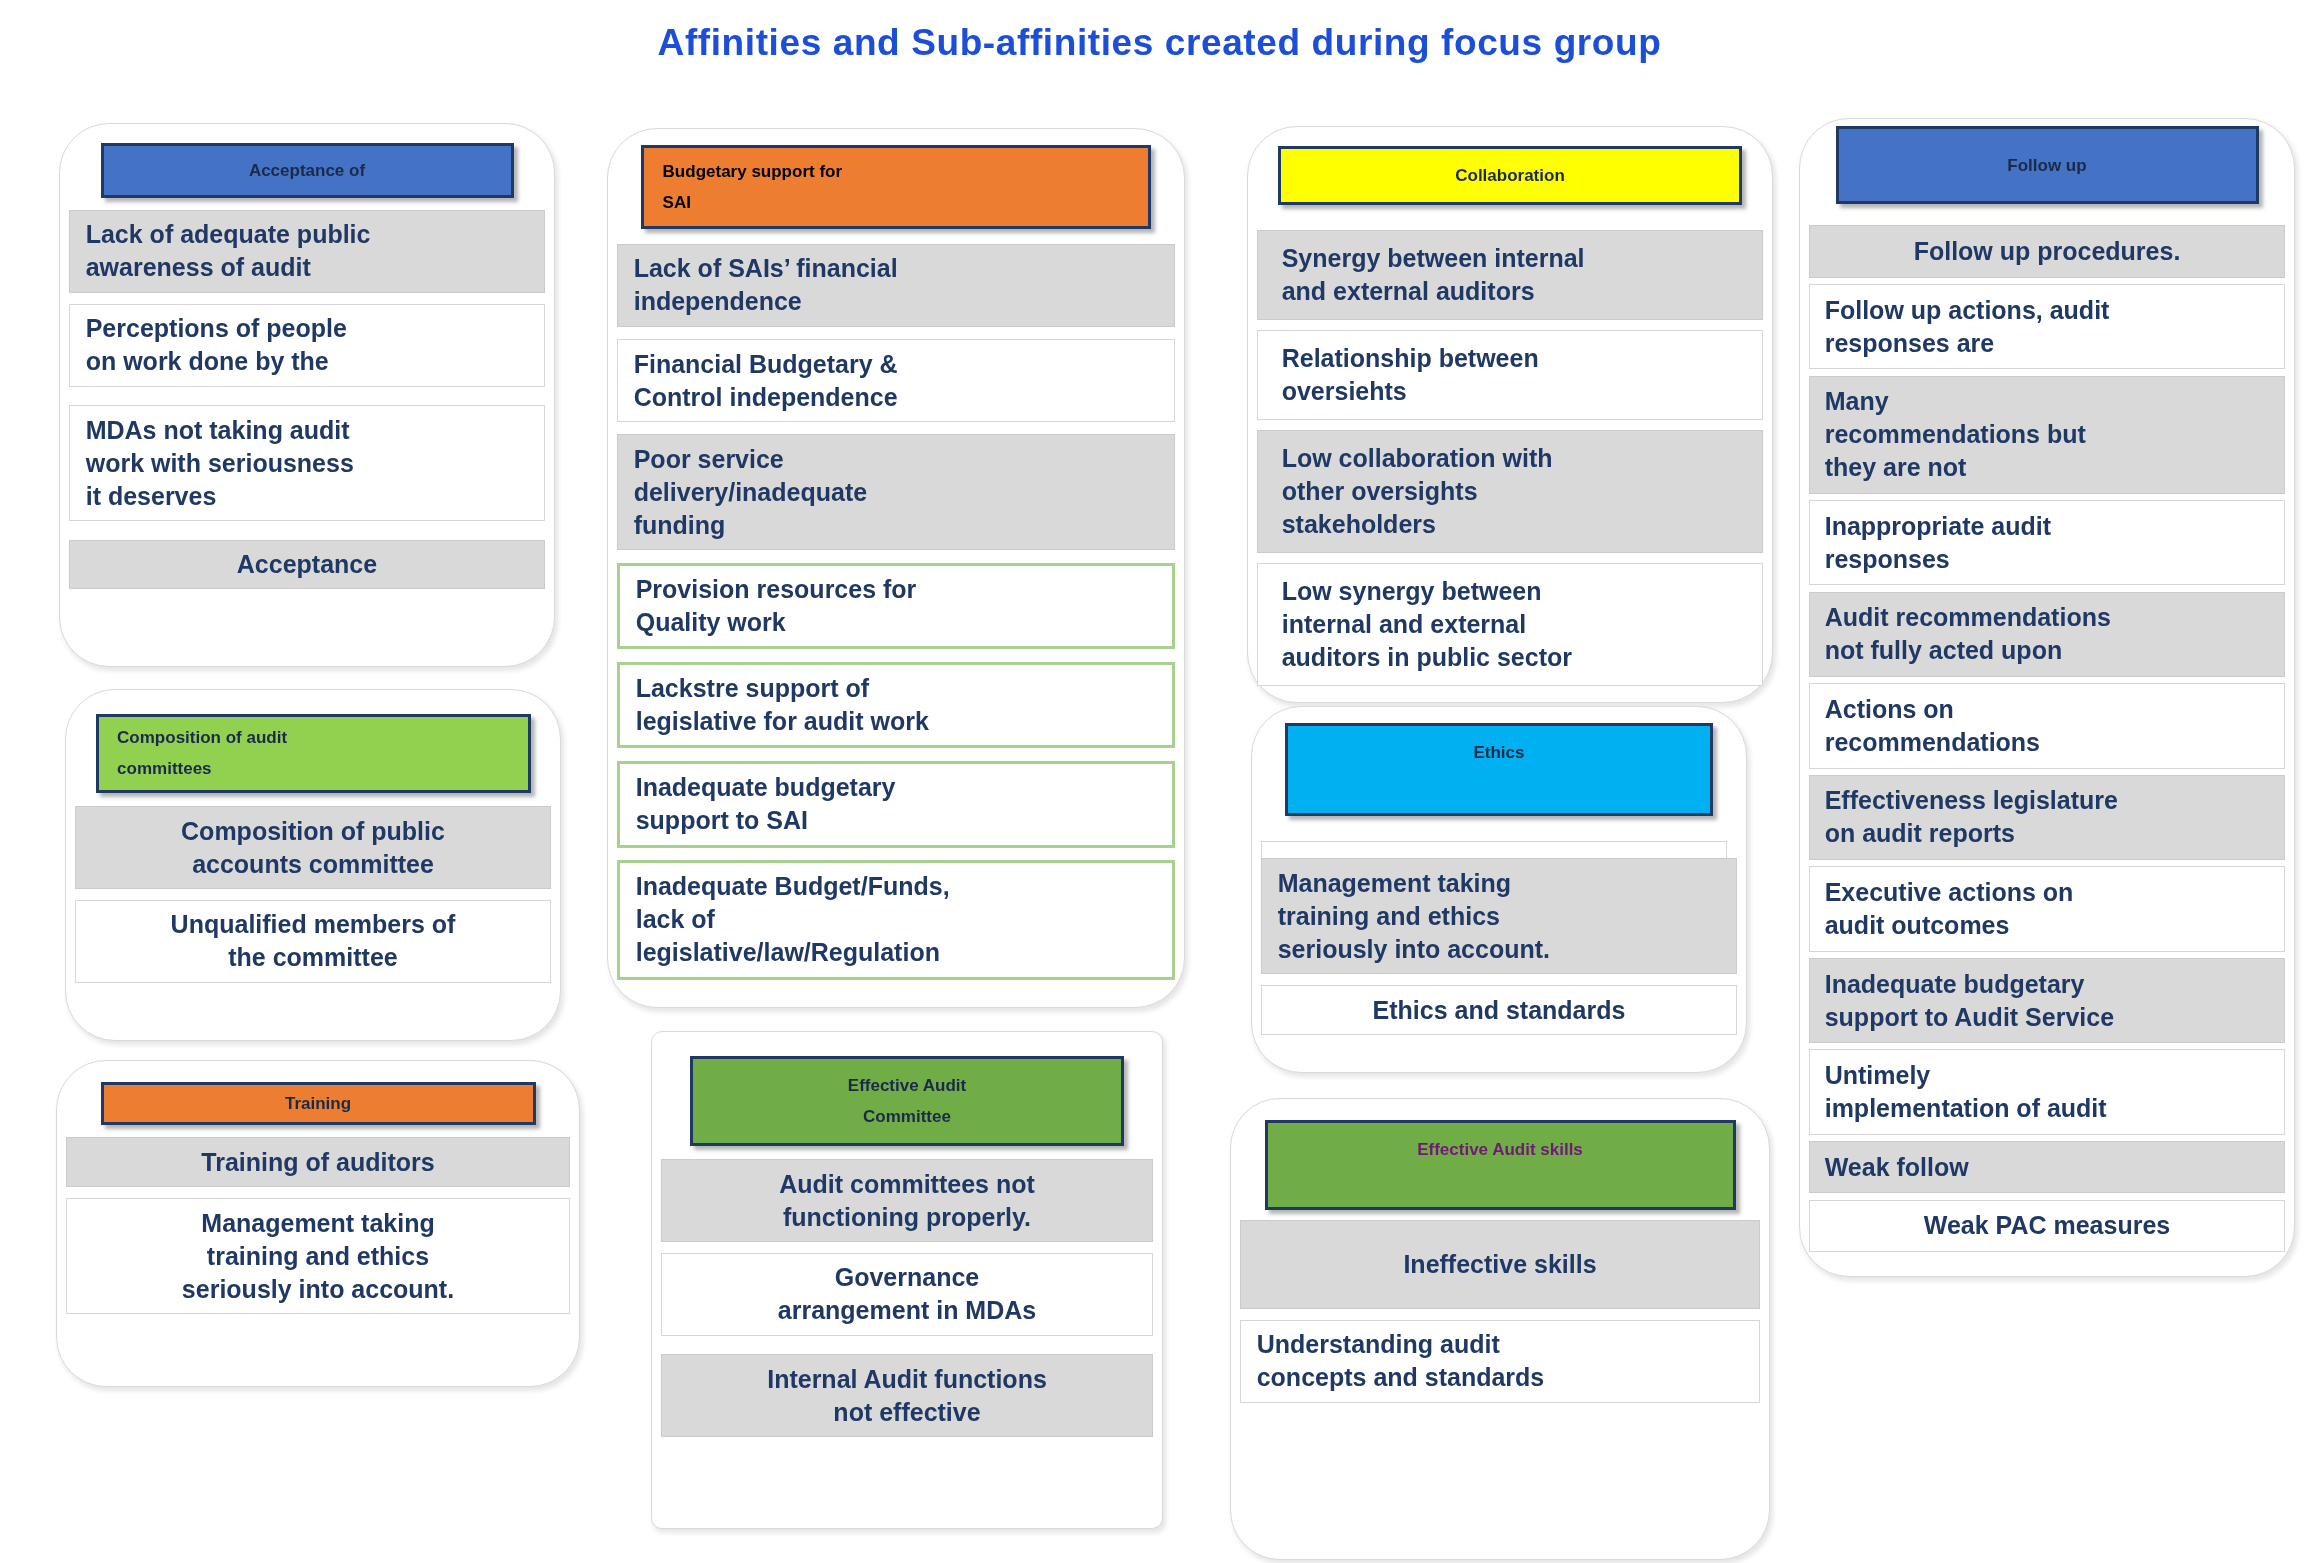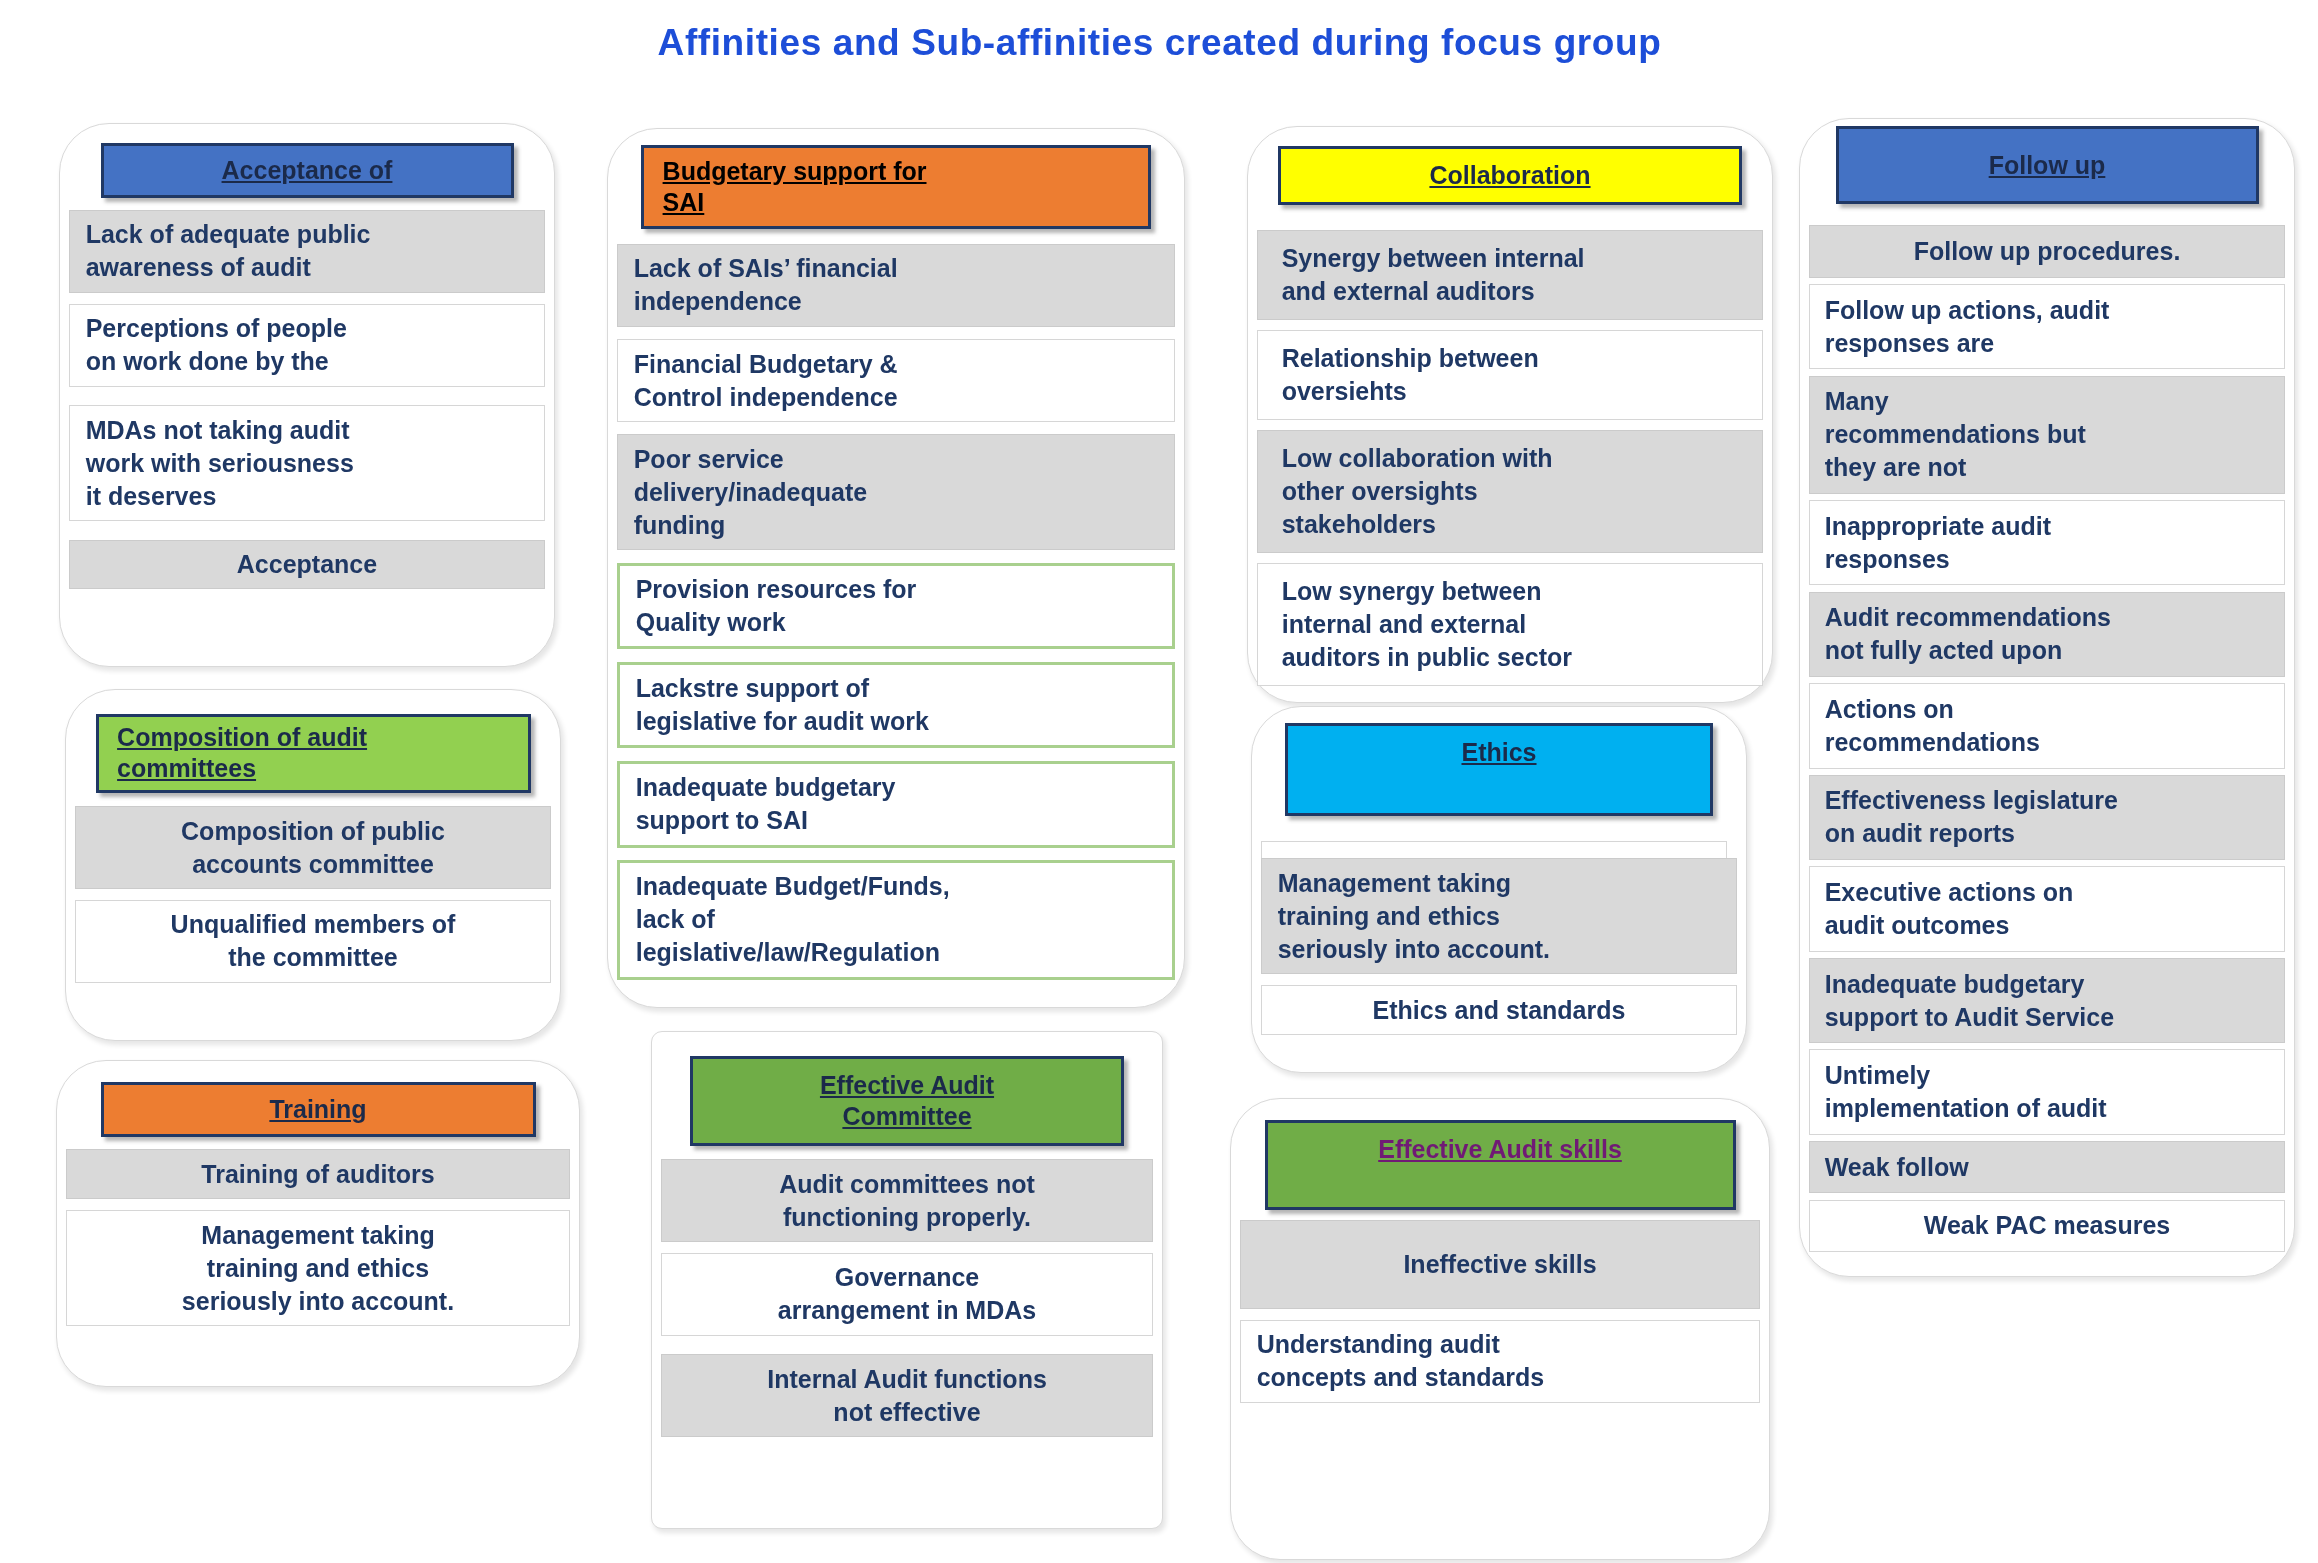--- a/index.html
+++ b/index.html
@@ -7,23 +7,23 @@
   body { font-family:"Liberation Sans", sans-serif; }
   #canvas { position:relative; width:2319px; height:1564px; background:#ffffff; overflow:hidden; }
 
   .title { position:absolute; top:22px; left:0; width:100%; text-align:center;
            font-size:37px; font-weight:700; color:#1d4ed8; letter-spacing:0.6px; }
 
   .card { position:absolute; background:#ffffff; border:1.9px solid #d9d9d9;
           border-radius:50px; box-shadow:2.5px 3.7px 5.6px rgba(0,0,0,.10); }
 
   .hdr { margin:0 auto; display:flex; align-items:center; justify-content:center;
-         text-align:center; white-space:pre-line; font-size:25px; font-weight:700;
+         text-align:center; white-space:pre-line; font-size:17px; font-weight:700;
          line-height:31px; color:#1b2a4a; border:3.1px solid #203864;
-         box-shadow:3.7px 4.3px 3.7px rgba(70,70,70,.40);text-decoration:underline; }
+         box-shadow:3.7px 4.3px 3.7px rgba(70,70,70,.40); }
   .hdr.left { justify-content:flex-start; text-align:left; padding-left:18.6px; }
   .hdr.top  { align-items:flex-start; padding-top:11px; }
   .hdr-blue   { background:#4472C4; }
   .hdr-orange { background:#ED7D31; }
   .hdr-yellow { background:#FFFF00; }
   .hdr-lgreen { background:#92D050; }
   .hdr-green  { background:#70AD47; }
   .hdr-cyan   { background:#00B0F0; }
   .white-text { color:#000000; }
   .pale-text  { color:#701a75; }
@@ -44,21 +44,21 @@
   #g-training      { left:56px;   top:1060px; width:524px; height:327px; }
   #g-budgetary     { left:607px;  top:128px;  width:578px; height:880px; }
   #g-eac           { left:651px; top:1031px; width:512px; height:498px;border-radius:11px; }
   #g-collaboration { left:1247px; top:126px;  width:526px; height:577px; }
   #g-ethics        { left:1251px; top:706px; width:496px; height:367px; }
   #g-skills        { left:1230px; top:1098px; width:540px; height:462px; }
   #g-followup      { left:1799px; top:118px;  width:496px; height:1159px; }
 
   #g-acceptance .hdr    { width:413px; height:55px;  margin-top:18.6px; margin-bottom:12.4px; }
   #g-composition .hdr   { width:435px; height:79px; margin-top:23.6px; margin-bottom:13.6px; }
-  #g-training .hdr      { width:435px; height:55px;  margin-top:21px; margin-bottom:12.4px; }
+  #g-training .hdr      { width:435px; height:43px;  margin-top:21px; margin-bottom:12.4px; }
   #g-budgetary .hdr     { width:510px; height:84px; margin-top:16px; margin-bottom:15px; }
   #g-eac .hdr           { width:434px; height:90px; margin-top:23.6px; margin-bottom:13.6px; }
   #g-collaboration .hdr { width:464px; height:59px;  margin-top:18.6px; margin-bottom:25px; }
   #g-ethics .hdr        { width:428px; height:93px; margin-top:16px; margin-bottom:25px; }
   #g-skills .hdr        { width:471px; height:90px; margin-top:21px; margin-bottom:10px; }
   #g-followup .hdr      { width:423px; height:78px; margin-top:7.4px; margin-bottom:21px; }
 
   #g-followup .it      { margin-bottom:6.2px; padding:8.7px 15px; }
   #g-budgetary .it     { margin-bottom:12.4px; }
   #g-collaboration .it { padding:11px 24px; margin-bottom:10px; }

